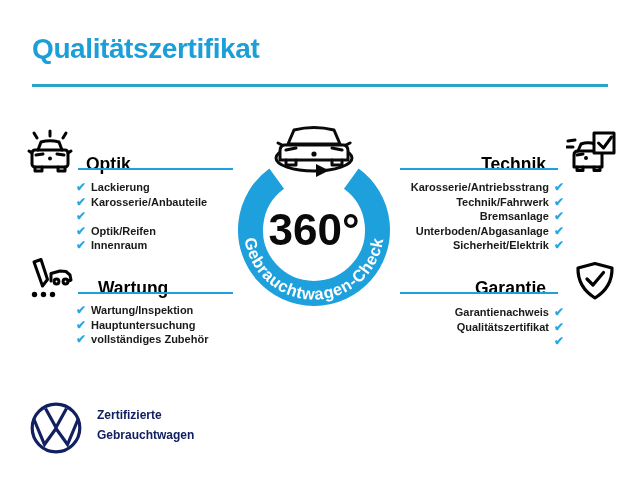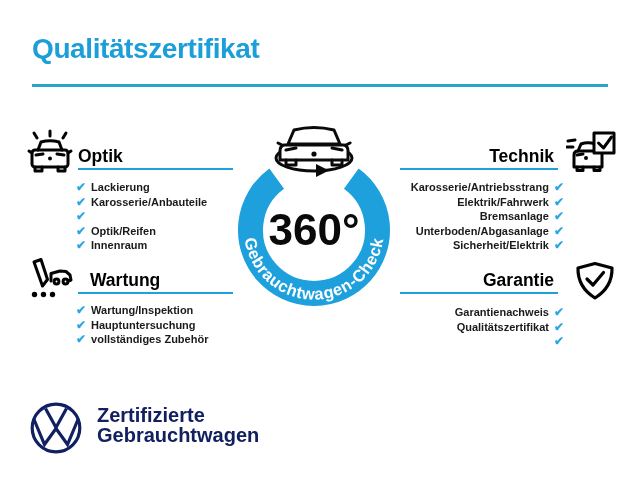--- a/index.html
+++ b/index.html
@@ -10,21 +10,21 @@
   
   #page-title{
     position:absolute;left:32px;top:33px;margin:0;
     font-size:28px;font-weight:700;color:#1c9ed9;letter-spacing:-0.4px;
   }
   .title-rule{
     position:absolute;left:32px;top:84px;width:576px;height:3px;background:#2ba4cc;
   }
   
   .sec-title{
-    position:absolute;margin:0;font-size:17.5px;font-weight:700;color:#000;
+    position:absolute;margin:8px;font-size:17.5px;font-weight:700;color:#000;
   }
   .sec-underline{
     position:absolute;height:2.5px;background:#1da0dc;
   }
   ul.checklist{
     position:absolute;list-style:none;margin:0;padding:0;
   }
   ul.checklist li{
     display:flex;align-items:center;gap:5px;height:14.5px;
     font-size:11px;font-weight:700;color:#1a1a18;white-space:nowrap;
@@ -32,21 +32,21 @@
   ul.checklist li .chk{
     color:#29a7e0;font-size:12px;line-height:12px;font-weight:700;
   }
   ul.checklist.right li{flex-direction:row-reverse;justify-content:flex-start;}
   ul.checklist.right{text-align:right;}
   ul.checklist.right li{justify-content:flex-start;}
   .icon-box{position:absolute;}
   
   .footer-text{
     position:absolute;left:97px;top:406px;
-    font-size:20px;font-weight:700;color:#122060;line-height:19.5px;
+    font-size:12px;font-weight:700;color:#122060;line-height:19.5px;
   }
   .footer-text span{display:block;}
   svg text{font-family:"Liberation Sans",sans-serif;}
 </style>
 </head>
 <body>
 
 <div id="canvas">
 
   <h1 id="page-title">Qualitätszertifikat</h1>
@@ -115,21 +115,21 @@
   <div class="sec-underline" style="left:400px;top:167.5px;width:158px;"></div>
   <ul class="checklist right" style="right:72px;top:180px;">
 
       <li>
         <span class="chk">✔</span>
         <span class="lbl">Karosserie/Antriebsstrang</span>
       </li>
 
       <li>
         <span class="chk">✔</span>
-        <span class="lbl">Elektrik/Fahrwerk</span>
+        <span class="lbl">Technik/Fahrwerk</span>
       </li>
 
       <li>
         <span class="chk">✔</span>
         <span class="lbl">Bremsanlage</span>
       </li>
 
       <li>
         <span class="chk">✔</span>
         <span class="lbl">Unterboden/Abgasanlage</span>

